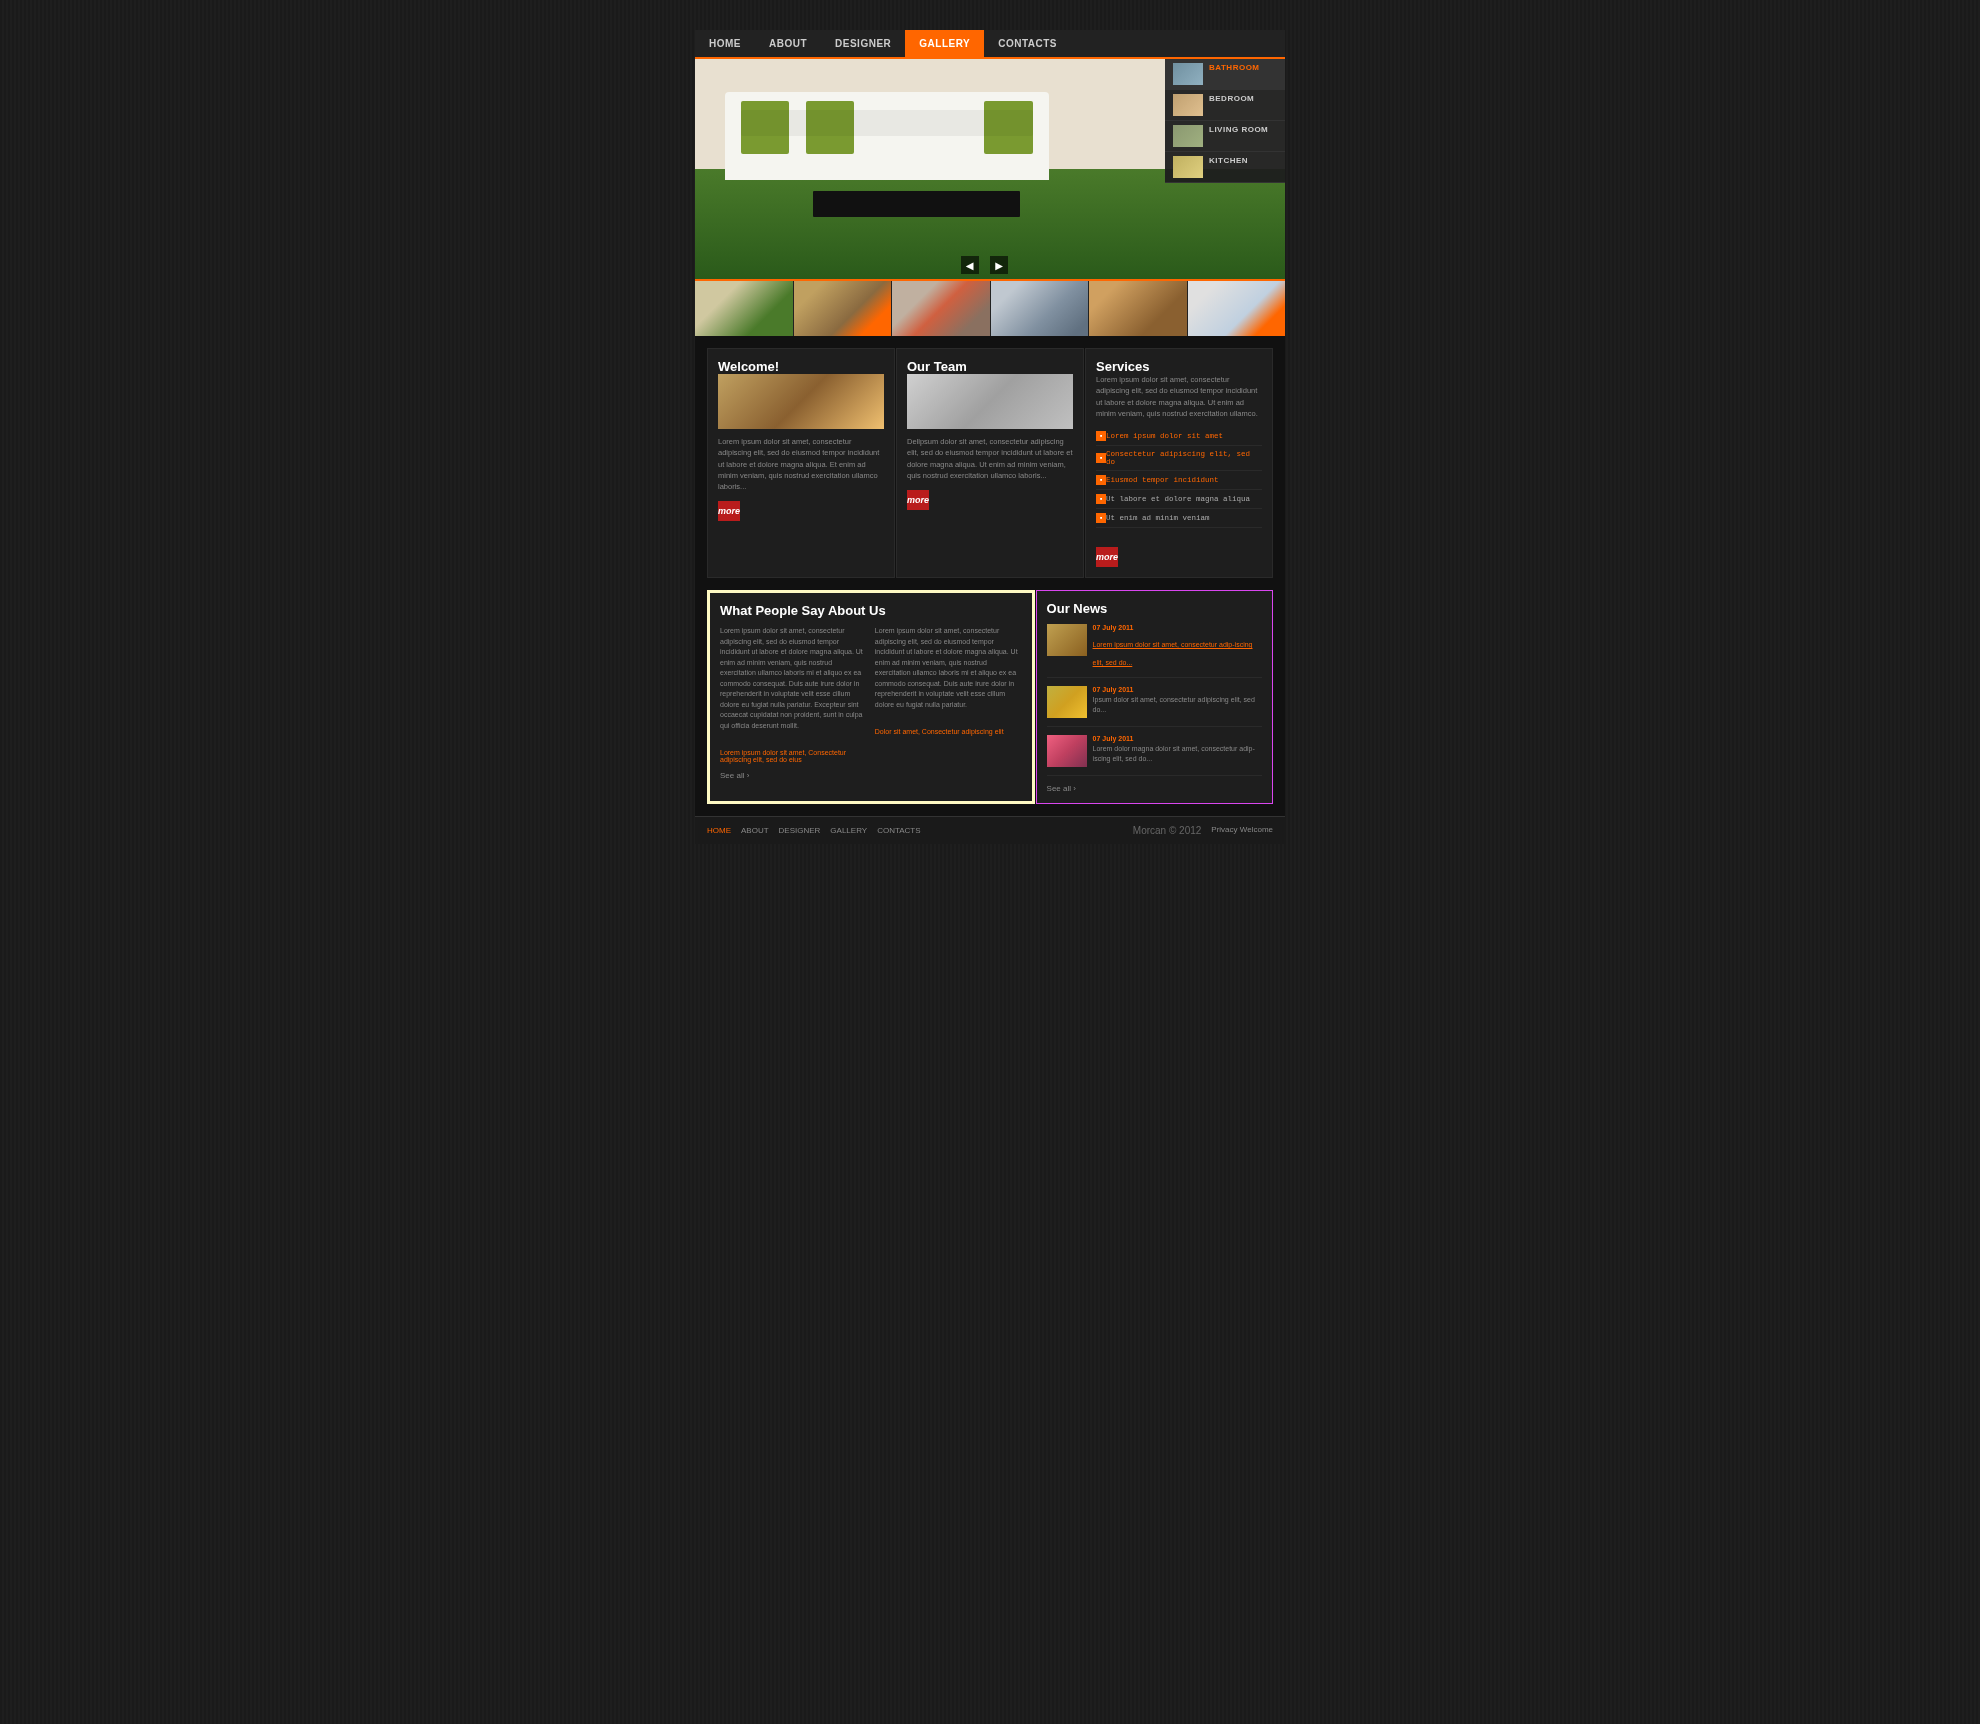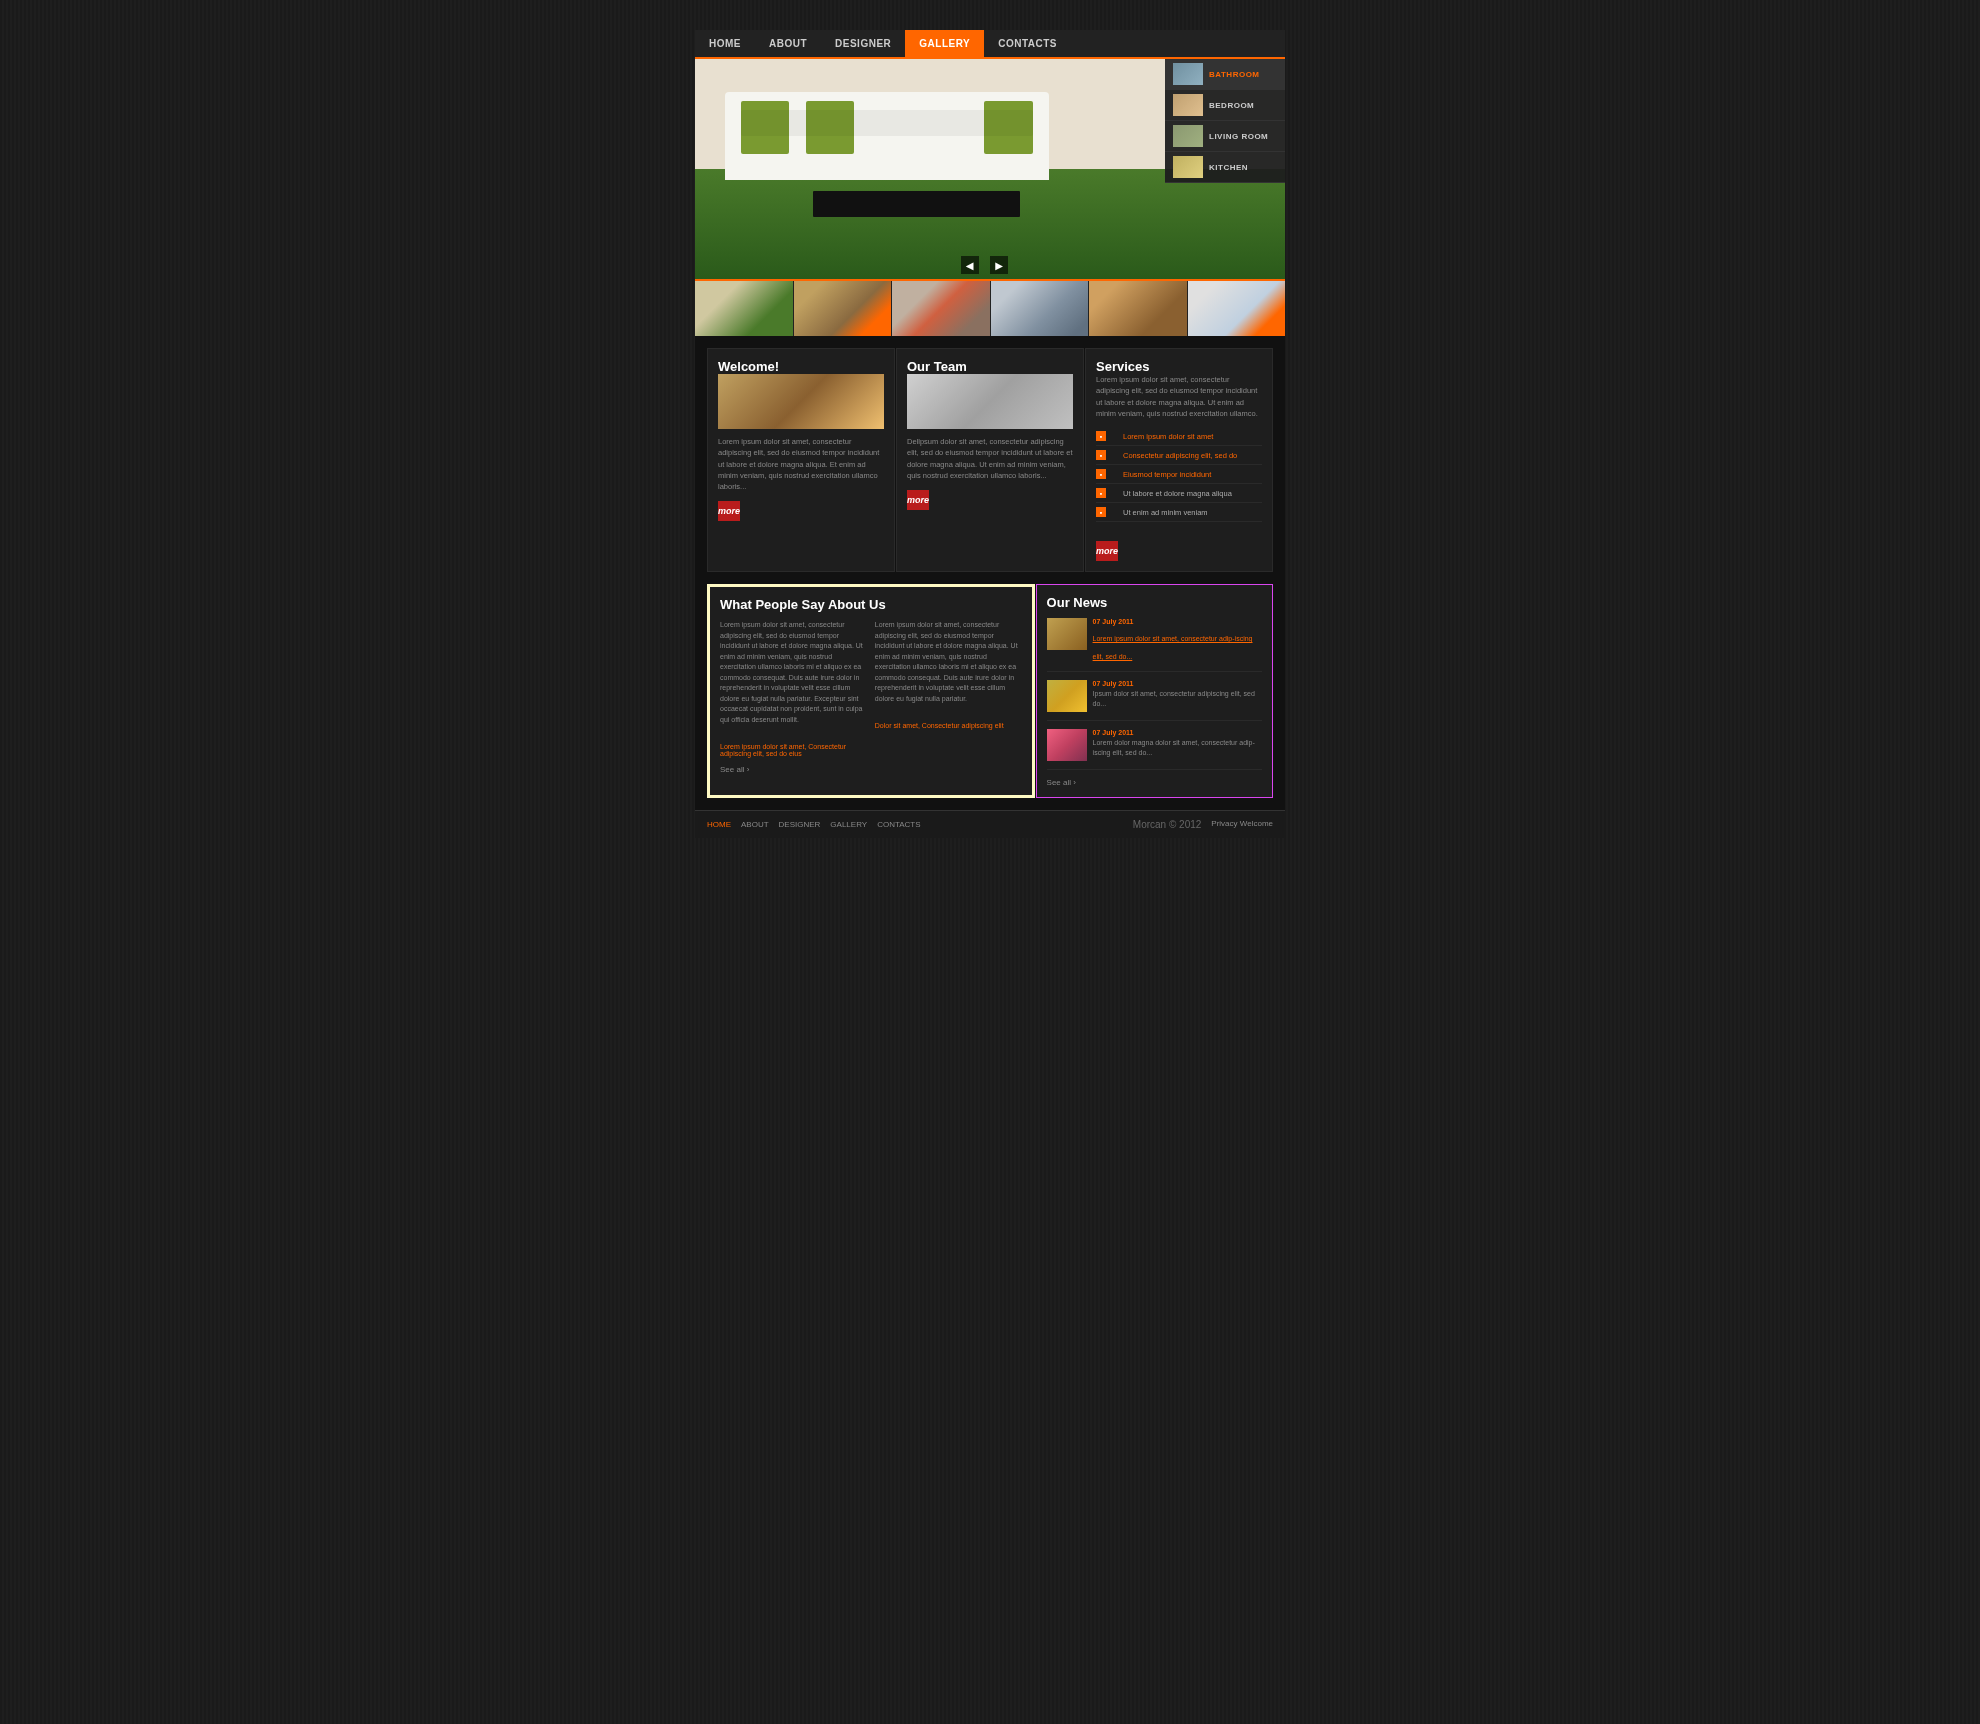--- a/index.html
+++ b/index.html
@@ -153,21 +153,20 @@
     #gallery-dropdown {
       position: absolute;
       top: 0;
       right: 0;
       width: 120px;
       background: rgba(30,30,30,0.95);
       z-index: 10;
     }
     .gallery-item {
       display: flex;
-      align-items: center;
       padding: 4px 8px;
       cursor: pointer;
       border-bottom: 1px solid #333;
     }
     .gallery-item.active { background: #333; }
     .gallery-thumb {
       width: 30px;
       height: 22px;
       margin-right: 6px;
       flex-shrink: 0;
@@ -269,21 +268,22 @@
       text-transform: lowercase;
     }
     .services-list { list-style: none; margin-top: 8px; }
     .services-list li {
       font-size: 7.5px;
       color: #aaa;
       padding: 4px 0;
       border-bottom: 1px solid #2a2a2a;
       display: flex;
       align-items: center;
-      gap: 17px;
+      gap: 0;
+      font-family: Liberation Mono, monospace;
     }
     .svc-icon {
       width: 10px;
       height: 10px;
       background: #f60;
       flex-shrink: 0;
       display: flex;
       align-items: center;
       justify-content: center;
       color: #fff;

